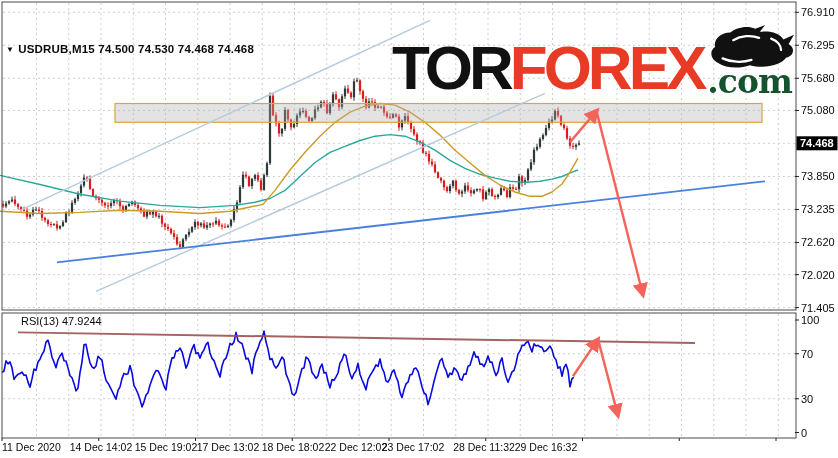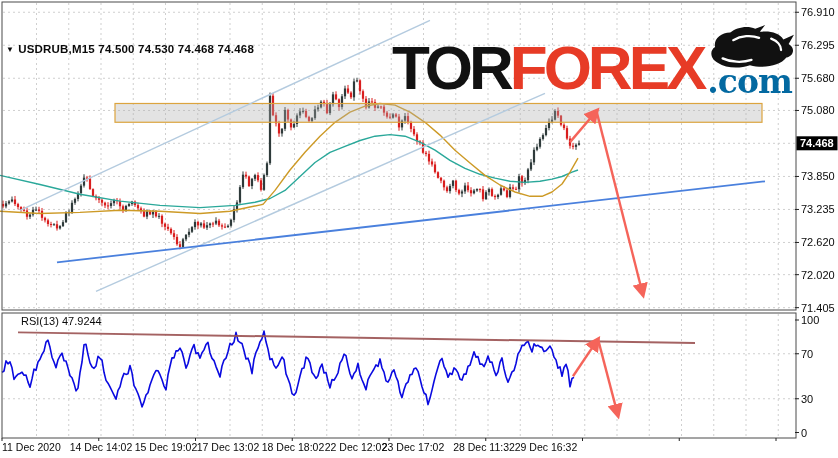--- a/index.html
+++ b/index.html
@@ -9,21 +9,21 @@
   .chart-title{position:absolute;left:6px;top:3px;font-size:11.5px;font-weight:700;color:#0a0a0a;
                letter-spacing:0.2px;z-index:4;white-space:nowrap;margin-top:40px;}
   .chart-title .dd{font-size:8px;position:relative;top:-1px;margin-right:4px;}
   .logo{position:absolute;left:392px;top:25px;display:flex;align-items:flex-end;z-index:6;
         user-select:none;line-height:1;}
   .logo .t1,.logo .t2{font-family:"Liberation Sans",sans-serif;font-weight:900;font-size:62px;
         letter-spacing:-4px;line-height:0.95;}
   .logo .t1{color:#111111;}
   .logo .t2{color:#e73b26;}
   .logo-right{display:flex;flex-direction:column;align-items:flex-start;margin-left:4px;}
-  .logo-com{font-family:"DejaVu Serif",serif;font-weight:700;font-size:33px;color:#0369a1;
+  .logo-com{font-family:"DejaVu Serif",serif;font-weight:700;font-size:33px;color:#14532d;
         letter-spacing:-1px;margin-top:-4px;}
   .rsi-label{position:absolute;left:5px;top:315px;font-size:11px;color:#0a0a0a;z-index:4;white-space:nowrap;padding-left:16px;}
 </style>
 </head>
 <body>
 
 <div class="stage">
 
   <svg id="chart-svg" width="838" height="458">
       <defs>

